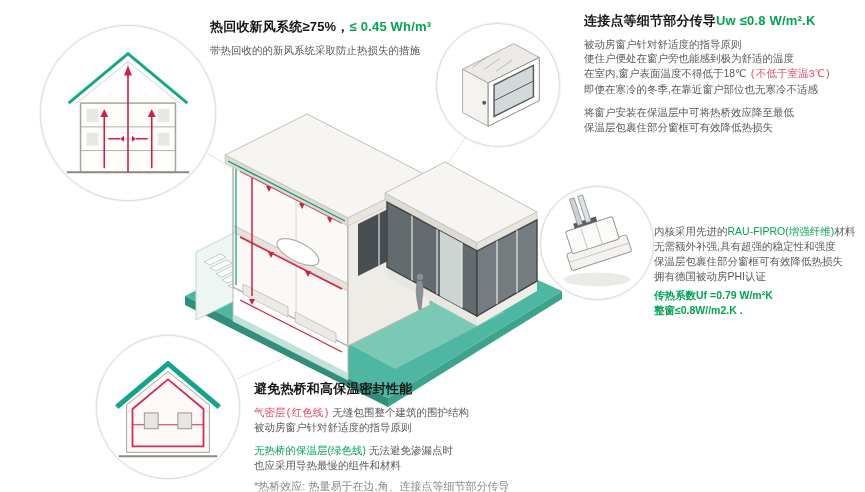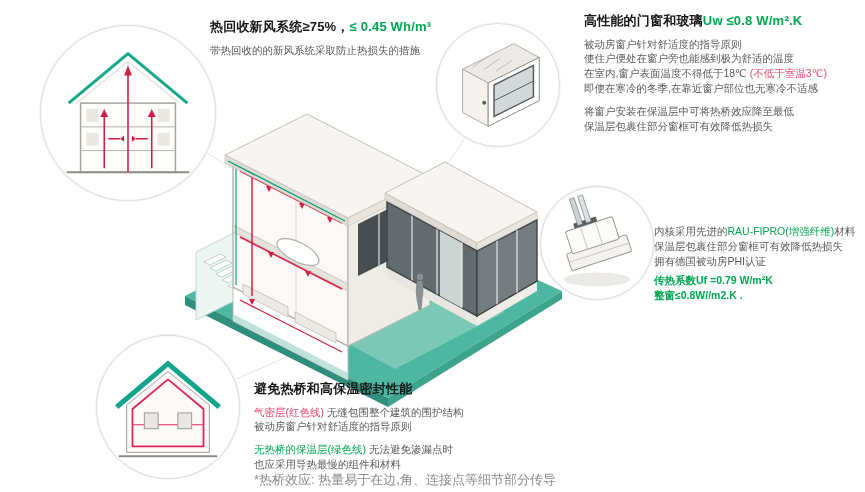--- a/index.html
+++ b/index.html
@@ -15,24 +15,24 @@
   .c4 { left:96px;  top:335px; width:144px; height:144px; }
   .tb { position:absolute; }
   .tb1 { left:210px; top:18px;  width:268px; }
   .tb2 { left:584px; top:12px;  width:278px; }
   .tb3 { left:654px; top:208px; width:212px;margin-top:16px; }
   .tb4 { left:254px; top:380px; width:320px; }
   .title { font-size:13px; font-weight:bold; color:#161616; line-height:1.35; margin-bottom:7px; letter-spacing:0.2px; }
   .line  { font-size:10.5px; color:#5a5a5a; line-height:1.42; }
   .green { color:#00a651; }
   .gbold { color:#00a651; font-weight:bold; }
-  .red   { color:#e8476b; }
+  .red   { color:#e8476b;font-family:Liberation Mono, monospace; }
   .gap-top { margin-top:8px; }
   .gap-top-sm { margin-top:4px; }
-  .footnote { font-size:13px; color:#8a8a8a; line-height:1.3; }
+  .footnote { font-size:11px; color:#8a8a8a; margin-top:6px; line-height:1.3; }
 </style>
 </head>
 <body>
 
 <div class="canvas">
 
   <svg class="bg-svg" viewBox="0 0 865 492" aria-hidden="true">
 
     <g stroke="#e3e3e3" stroke-width="1">
       <line x1="205" y1="152" x2="238" y2="172"></line>
@@ -207,31 +207,32 @@
       <line x1="22" y1="122" x2="122" y2="122" stroke="#8f8b84" stroke-width="2"></line>
     </svg>
   </div>
 
   <div class="tb tb1">
     <div class="title"><span>热回收新风系统≥75%，</span><span class="green">≤ 0.45 Wh/m³</span></div>
     <div class="line">带热回收的的新风系统采取防止热损失的措施</div>
   </div>
 
   <div class="tb tb2">
-    <div class="title"><span>高性能的门窗和玻璃</span><span class="green">Uw ≤0.8 W/m².K</span></div>
+    <div class="title"><span>连接点等细节部分传导</span><span class="green">Uw ≤0.8 W/m².K</span></div>
     <div class="line">被动房窗户针对舒适度的指导原则</div>
     <div class="line">使住户便处在窗户旁也能感到极为舒适的温度</div>
     <div class="line"><span>在室内,窗户表面温度不得低于18℃ </span><span class="red">(不低于室温3℃)</span></div>
     <div class="line">即使在寒冷的冬季,在靠近窗户部位也无寒冷不适感</div>
     <div class="line gap-top">将窗户安装在保温层中可将热桥效应降至最低</div>
     <div class="line">保温层包裹住部分窗框可有效降低热损失</div>
   </div>
 
   <div class="tb tb3">
     <div class="line"><span>内核采用先进的</span><span class="green">RAU-FIPRO(增强纤维)</span><span>材料</span></div>
+    <div class="line">无需额外补强,具有超强的稳定性和强度</div>
     <div class="line">保温层包裹住部分窗框可有效降低热损失</div>
     <div class="line">拥有德国被动房PHI认证</div>
     <div class="line gbold gap-top-sm">传热系数Uf =0.79 W/m²K</div>
     <div class="line gbold">整窗≤0.8W//m2.K .</div>
   </div>
 
   <div class="tb tb4">
     <div class="title">避免热桥和高保温密封性能</div>
     <div class="line"><span class="red">气密层(红色线)</span><span> 无缝包围整个建筑的围护结构</span></div>
     <div class="line">被动房窗户针对舒适度的指导原则</div>

